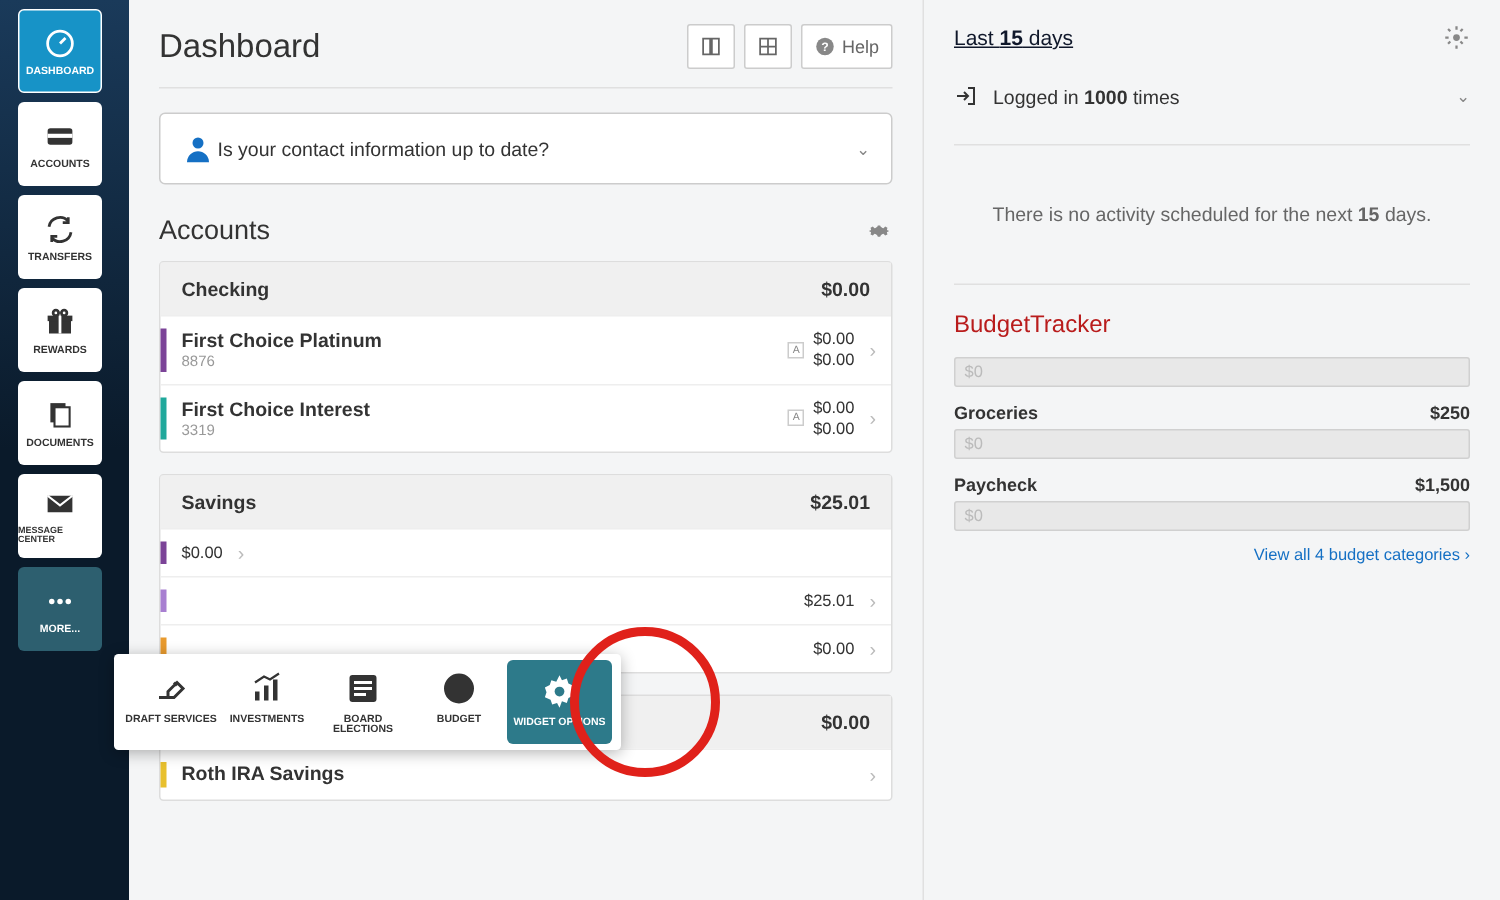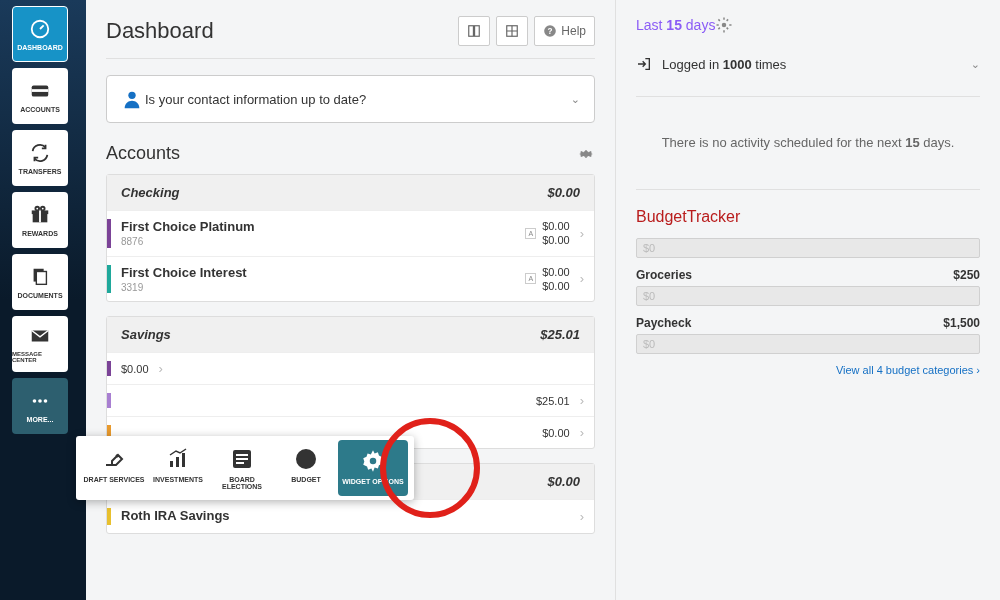--- a/index.html
+++ b/index.html
@@ -35,40 +35,40 @@
 .alert-box { border: 1px solid #ccc; border-radius: 4px; padding: 12px 14px; display: flex; align-items: center; gap: 2px; background: #fff; cursor: pointer; margin-bottom: 20px; }
 .alert-box .pers { width: 22px; height: 22px; }
 .alert-box .txt { flex: 1; font-size: 13px; color: #333; }
 .alert-box .chev { color: #888; font-size: 11px; }
 
 .section-head { display: flex; align-items: center; justify-content: space-between; margin-bottom: 10px; }
 .section-head h2 { font-size: 18px; font-weight: 400; color: #333; }
 .gear { color: #888; cursor: pointer; width: 18px; height: 18px; }
 
 .acc-group { border: 1px solid #ddd; border-radius: 3px; margin-bottom: 14px; background: #fff; }
-.group-head { display: flex; justify-content: space-between; padding: 10px 14px; background: #f0f0f0; font-size: 13px; font-style: italic; }
+.group-head { display: flex; justify-content: space-between; padding: 10px 14px; background: #f0f0f0; font-size: 13px; }
 .group-head .gname { font-weight: bold; color: #333; }
 .group-head .gtotal { font-weight: bold; color: #333; }
 .acc-row { display: flex; align-items: center; padding: 8px 10px 8px 0; border-top: 1px solid #eee; cursor: pointer; }
 .stripe { width: 4px; align-self: stretch; margin-right: 10px; }
 .stripe.purple { background: #7b4397; }
 .stripe.teal { background: #1fa89b; }
 .stripe.lav { background: #a87fd1; }
 .stripe.orange { background: #e89a2e; }
 .stripe.gold { background: #e8c02e; }
 .acc-info { flex: 1; }
 .acc-name { font-size: 13px; font-weight: bold; color: #333; }
 .acc-num { font-size: 10px; color: #999; margin-top: 2px; }
 .acc-amts { text-align: right; font-size: 11px; color: #333; line-height: 1.3; display: flex; align-items: center; gap: 6px; }
 .acc-amts .vals { display: flex; flex-direction: column; }
 .acc-amts .badge { border: 1px solid #ccc; font-size: 7px; padding: 0 2px; color: #888; }
 .row-chev { color: #bbb; margin-left: 10px; font-size: 13px; }
 
 
-.info-row { display: flex; align-items: center; font-size: 14px; color: #8b5cf6; margin-bottom: 16px; }
+.info-row { display: flex; justify-content: space-between; align-items: center; font-size: 14px; color: #0f172a; margin-bottom: 16px; text-decoration: underline; }
 .logged { display: flex; align-items: center; gap: 10px; font-size: 13px; color: #333; cursor: pointer; padding: 6px 0; }
 .logged .chv { margin-left: auto; color: #888; font-size: 11px; }
 .divider { height: 1px; background: #e0e0e0; margin: 18px 0; }
 .no-activity { font-size: 13px; color: #666; text-align: center; padding: 18px 10px; line-height: 1.5; }
 
 .bt-title { font-size: 16px; color: #b91c1c; margin-bottom: 12px; }
 .bt-item { margin-bottom: 10px; }
 .bt-row { display: flex; justify-content: space-between; font-size: 12px; font-weight: bold; color: #333; margin-bottom: 4px; }
 .bt-bar { height: 20px; background: #e8e8e8; border: 1px solid #d0d0d0; border-radius: 2px; position: relative; color: #bbb; font-size: 11px; padding-left: 6px; line-height: 18px; }
 .viewall { font-size: 11px; color: #1570c4; text-align: right; cursor: pointer; margin-top: 8px; }

